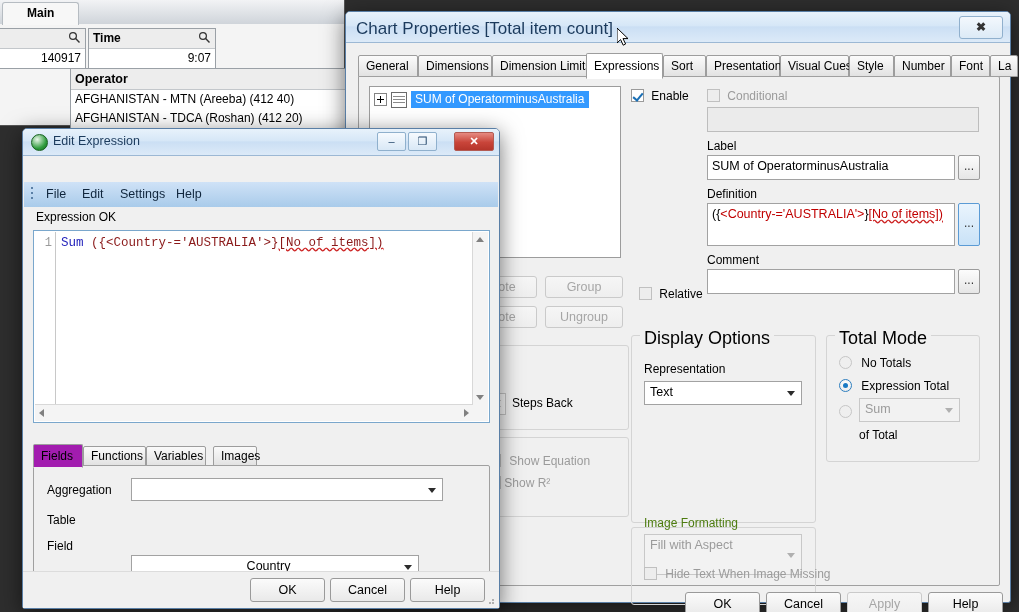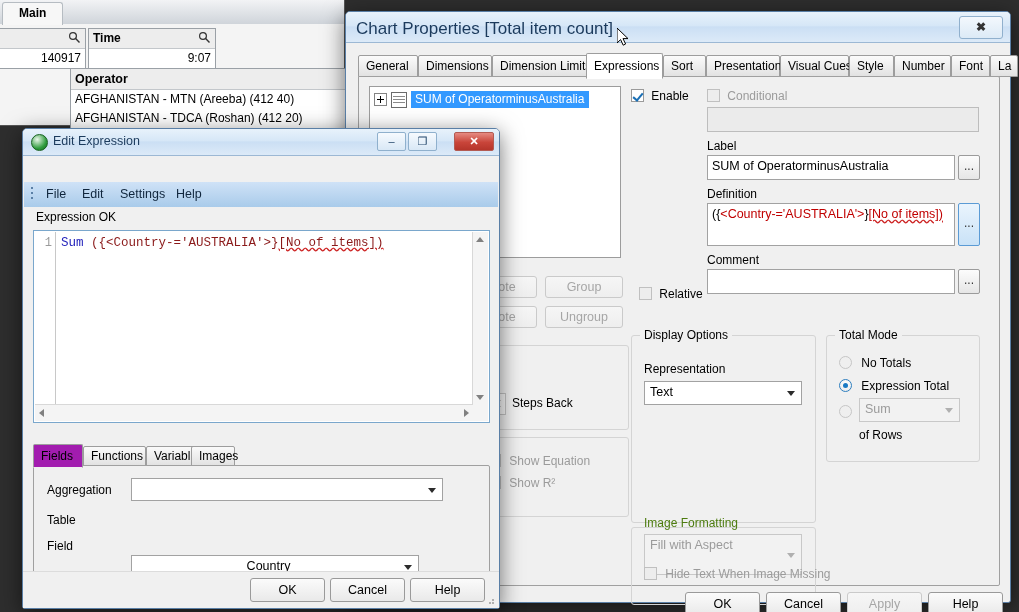--- a/index.html
+++ b/index.html
@@ -7,21 +7,21 @@
     width:1019px;height:612px;overflow:hidden;position:relative;
     font-family:"Liberation Sans", sans-serif;font-size:12px;color:#000;
     background:#2b2b2b;
   }
   
   #qv-doc{position:absolute;left:0;top:0;width:1019px;height:612px;background:#2e2e2e;}
   #qv-sheet{position:absolute;left:0;top:0;width:344px;height:125px;background:#f4f4f4;
             border-right:1px solid #555;border-bottom:1px solid #555;}
   #tabrow{position:absolute;left:0;top:0;width:344px;height:24px;
           background:linear-gradient(to bottom,#f2f3f5,#cfd4da);}
-  .qv-tab{position:absolute;top:2px;height:22px;line-height:21px;padding:0 16px;
+  .qv-tab{position:absolute;top:2px;height:22px;line-height:21px;padding:0 24px;
           font-weight:bold;font-size:12px;}
   .qv-tab.active{left:2px;background:#f7f7f7;border:1px solid #b6bcc2;border-bottom:none;
                  border-radius:3px 3px 0 0;color:#000;}
   
   .lb{position:absolute;background:#fff;border:1px solid #9aa0a6;}
   .lb-cap{background:#ededed;border-bottom:1px solid #c3c7cb;height:19px;line-height:19px;
           padding:0 4px;font-weight:bold;font-size:12px;position:relative;}
   .lb-cap .mag{position:absolute;right:4px;top:2px;}
   .lb-row{height:19px;line-height:19px;padding:0 4px;font-size:12px;white-space:nowrap;overflow:hidden;}
   .lb-row.right{text-align:right;}
@@ -85,21 +85,21 @@
   .rdo{width:13px;height:13px;border:1px solid #9a9a9a;border-radius:50%;
        background:radial-gradient(circle at 50% 35%,#fff,#e8e8e8);display:inline-block;
        vertical-align:-2px;position:relative;box-sizing:border-box;}
   .rdo.dis{border-color:#c6c6c6;background:#efefef;}
   .rdo.on{border-color:#2f7fbf;}
   .rdo.on:after{content:"";position:absolute;left:3px;top:3px;width:5px;height:5px;
                 border-radius:50%;background:#1a7ac4;}
   .ckrow{position:absolute;font-size:12px;white-space:nowrap;}
 
   .grp{position:absolute;border:1px solid #d4d4d4;border-radius:3px;}
-  .grp>.cap{position:absolute;top:-8px;left:8px;background:#f0f0f0;padding:0 4px;font-size:12px;}
+  .grp>.cap{position:absolute;top:-8px;left:8px;background:#f0f0f0;padding:0 4px;font-size:18px;}
 
   .cmb{background:#fff;border:1px solid #a2a2a2;font-size:12.5px;padding:3px 18px 3px 5px;
        position:relative;box-sizing:border-box;}
   .cmb.dis{background:#f2f2f2;border-color:#c8c8c8;color:#9b9b9b;}
   .cmb .arr{position:absolute;right:6px;top:50%;margin-top:-2px;width:0;height:0;
             border-left:4px solid transparent;border-right:4px solid transparent;
             border-top:5px solid #2b2b2b;}
   .cmb.dis .arr{border-top-color:#b0b0b0;}
 
   .btn{border:1px solid #9a9a9a;border-radius:3px;text-align:center;font-size:12.5px;color:#000;
@@ -283,21 +283,21 @@
       </div>
 
       <div class="grp dis" style="left:112px;top:360px;width:156px;height:78px;">
 
         <div class="ckrow" style="left:16px;top:16px;">
           <span class="cbx dis"></span>
           <span class="lbl dis" style="margin-left:5px">Show Equation</span>
         </div>
         <div class="ckrow" style="left:16px;top:38px;">
           <span class="cbx dis"></span>
-          <span class="lbl dis" style="margin-left:5px">Show R²</span>
+          <span class="lbl dis" style="">Show R²</span>
         </div>
       </div>
 
       <div class="grp" style="left:272px;top:258px;width:183px;height:186px;">
         <div class="cap">Display Options</div>
         <div class="lbl" style="position:absolute;left:12px;top:26px;">Representation</div>
         <div class="cmb" style="position:absolute;left:12px;top:45px;width:158px;height:24px;">
           <span>Text</span>
           <span class="arr"></span>
         </div>
@@ -313,21 +313,21 @@
           <span class="rdo on"></span>
           <span class="lbl" style="margin-left:6px">Expression Total</span>
         </div>
         <div class="ckrow" style="left:12px;top:69px;">
           <span class="rdo dis"></span>
         </div>
         <div class="cmb dis" style="position:absolute;left:32px;top:62px;width:101px;height:24px;">
           <span>Sum</span>
           <span class="arr"></span>
         </div>
-        <div class="lbl" style="position:absolute;left:32px;top:92px;">of Rows</div>
+        <div class="lbl" style="position:absolute;left:32px;top:92px;">of Total</div>
       </div>
 
       <div class="grp dis" style="left:272px;top:450px;width:183px;height:76px;">
 
         <div class="lbl dis" style="position:absolute;left:12px;top:-12px;color:#4d7c0f;">Image Formatting</div>
         <div class="cmb dis" style="position:absolute;left:12px;top:6px;width:158px;height:41px;">
           <span>Fill with Aspect</span>
           <span class="arr"></span>
         </div>
         <div class="ckrow" style="left:12px;top:39px;">
@@ -386,21 +386,21 @@
         <span class="sbar" style="border-width:4px 5px 4px 0;border-color:transparent #808080 transparent transparent;left:4px;top:4px;"></span>
         <span class="sbar" style="border-width:4px 0 4px 5px;border-color:transparent transparent transparent #808080;right:4px;top:4px;"></span>
       </div>
       <div class="sbcorner"></div>
     </div>
 
     <div id="ee-tabs">
       <div class="etab active" style="left:0px;width:50px">Fields</div>
       <div class="etab" style="left:50px;width:63px">Functions</div>
       <div class="etab" style="left:113px;width:60px">Variables</div>
-      <div class="etab" style="left:158px;width:44px">Images</div>
+      <div class="etab" style="left:180px;width:44px">Images</div>
     </div>
 
     <div id="ee-page">
       <div class="lbl" style="position:absolute;left:13px;top:17px;">Aggregation</div>
       <div class="cmb" style="position:absolute;left:97px;top:12px;width:312px;height:23px;">
         <span></span>
         <span class="arr"></span>
       </div>
 
       <div class="lbl" style="position:absolute;left:13px;top:47px;">Table</div>

